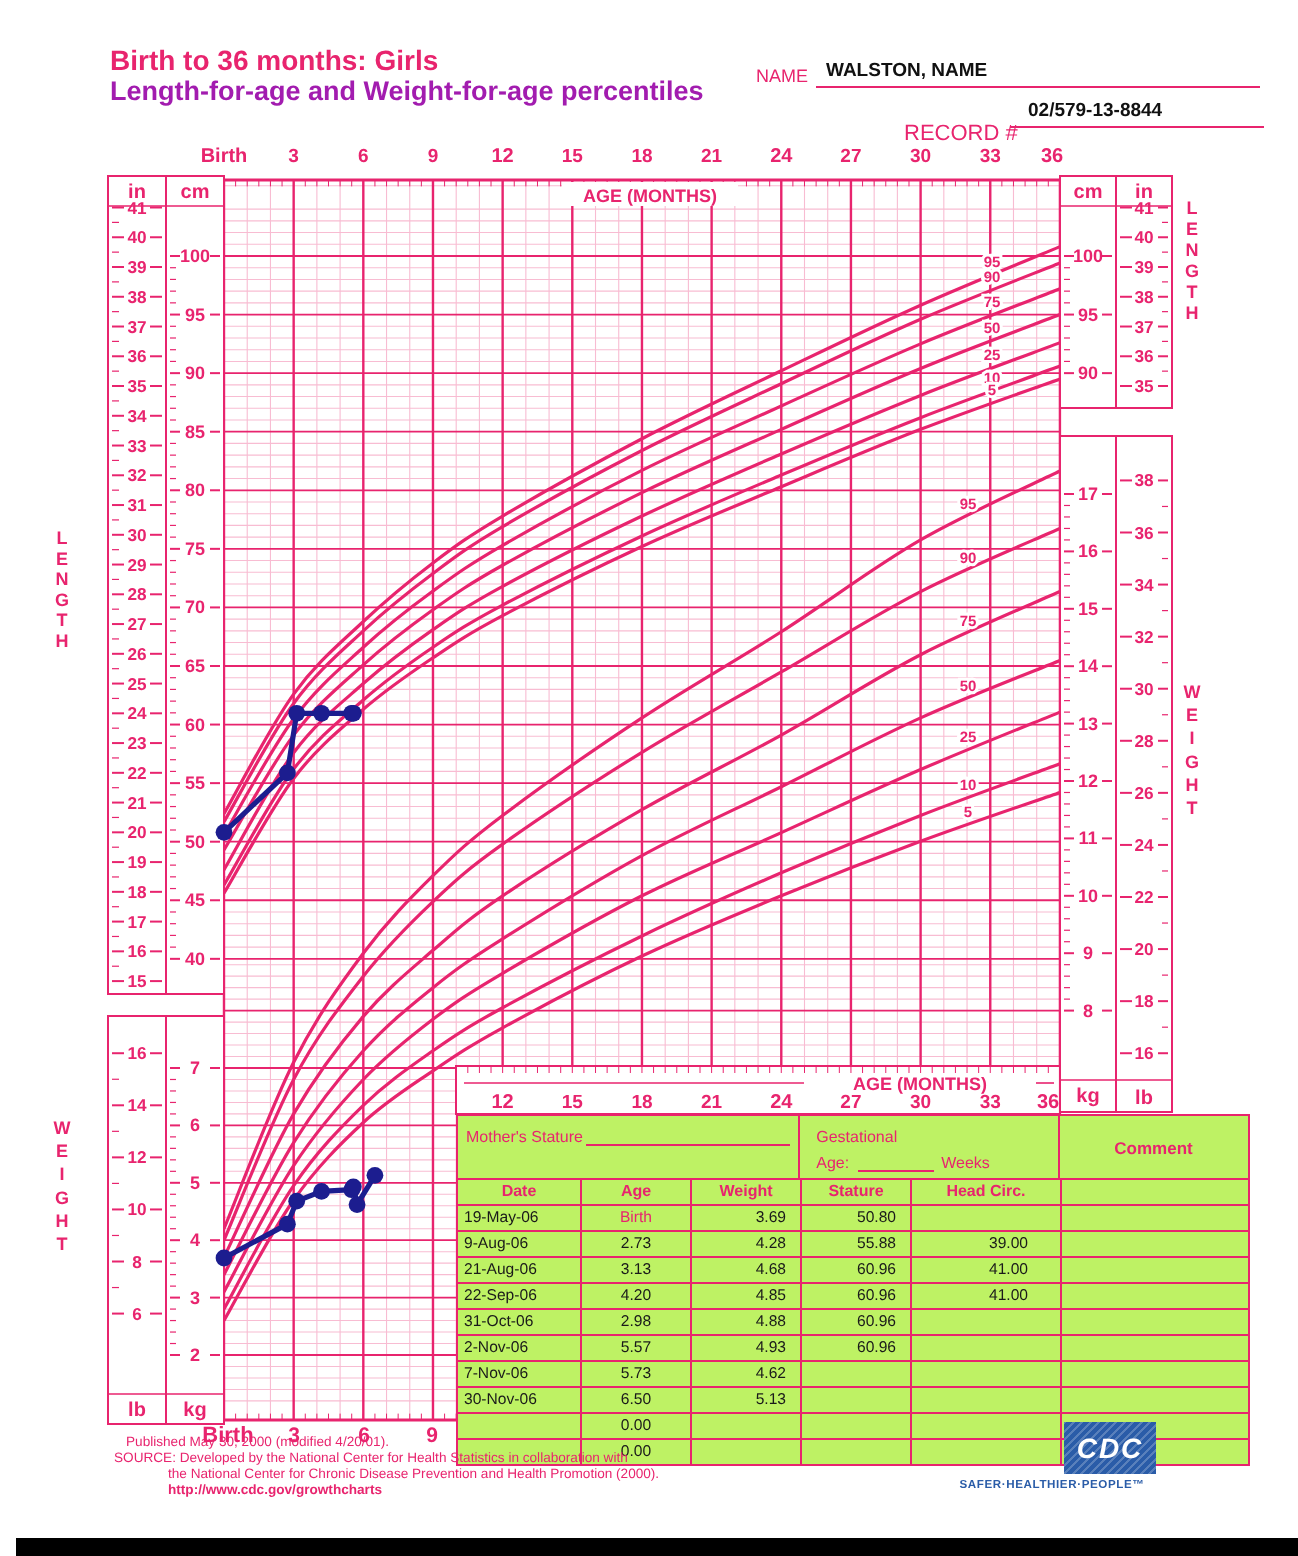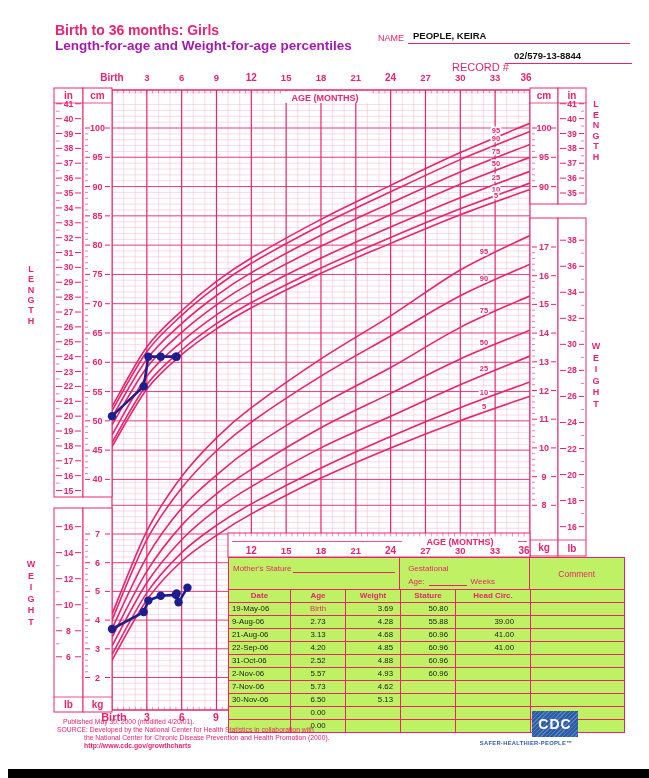--- a/index.html
+++ b/index.html
@@ -16,21 +16,21 @@
   #record-value{left:514px;top:50px;font-size:9.5px;font-weight:bold;color:#111;z-index:2;}
   #record-line{left:505px;top:63px;width:127px;height:1.2px;background:#e8246e;z-index:2;}
 
   
   #entry-table{left:228px;top:557px;width:397px;background:#bef264;border:1.6px solid #e8246e;
                box-sizing:border-box;z-index:2;color:#e8246e;}
   .hdr-block{display:flex;height:31px;}
   .hdr-cell{box-sizing:border-box;font-size:8px;overflow:hidden;}
   .hdr-cell.c1{width:172px;border-right:1px solid #e8246e;padding:2px 4px 0 4px;}
   .hdr-cell.c2{width:130px;border-right:1px solid #e8246e;padding:2px 6px 0 8px;}
-  .hdr-cell.c3{width:95px;display:flex;align-items:center;justify-content:center;font-size:8.5px;}
+  .hdr-cell.c3{width:95px;display:flex;align-items:center;justify-content:center;font-size:8.5px;font-weight:bold;}
   .stat-row{display:flex;align-items:flex-end;height:13px;}
   .stat-row .fill{flex:1;border-bottom:1px solid #e8246e;margin-left:2px;height:9px;}
   .gest-row{height:13px;display:flex;align-items:flex-end;}
   .gest-row .blank{width:38px;border-bottom:1px solid #e8246e;height:9px;margin:0 4px;}
   .t-row{display:flex;height:12px;border-top:1px solid #e8246e;}
   .t-cell{box-sizing:border-box;font-size:7.8px;line-height:11px;color:#1a1a1a;overflow:hidden;white-space:nowrap;}
   .t-cell.b0{width:62px;text-align:left;padding-left:3px;border-right:1px solid #e8246e;}
   .t-cell.b1{width:55px;text-align:center;border-right:1px solid #e8246e;}
   .t-cell.b2{width:55px;text-align:right;padding-right:7px;border-right:1px solid #e8246e;}
   .t-cell.b3{width:55px;text-align:right;padding-right:7px;border-right:1px solid #e8246e;}
@@ -40,21 +40,21 @@
   .t-cell .birth{color:#e8246e;}
 
   
   #footer-text{left:57px;top:718px;font-size:6.8px;line-height:8px;color:#e8246e;z-index:2;}
   #footer-text .l1{margin-left:6px;}
   #footer-text .l3,#footer-text .l4{margin-left:27px;}
   #footer-text .l4{font-weight:bold;}
   #cdc-logo{left:532px;top:711px;width:46px;height:26px;background:#2a5ca8;z-index:2;
             background-image:repeating-linear-gradient(135deg,rgba(255,255,255,0.22) 0 1px,rgba(255,255,255,0) 1px 3px);
             display:flex;align-items:center;justify-content:center;color:#fff;font-weight:bold;
-            font-size:14px;letter-spacing:1px;}
+            font-size:14px;letter-spacing:1px;font-style:italic;}
   #cdc-tagline{left:468px;top:740px;width:116px;text-align:center;font-size:5.8px;font-weight:bold;
                color:#2a5ca8;letter-spacing:0.3px;z-index:2;}
   #bottom-bar{left:8px;top:769px;width:641px;height:9px;background:#000;z-index:3;}
 </style>
 </head>
 <body>
 
 <svg id="chart-svg" width="649" height="778" viewBox="0 0 649 778">
     <defs>
       <clipPath id="gridclip">
@@ -949,21 +949,21 @@
       <circle cx="176.6677" cy="593.409" r="4.2" fill="#1c1d8f"></circle>
       <circle cx="178.52530000000002" cy="602.306" r="4.2" fill="#1c1d8f"></circle>
       <circle cx="187.465" cy="587.6690000000001" r="4.2" fill="#1c1d8f"></circle>
     </g>
   </svg>
 
 <div class="abs" id="title1">Birth to 36 months: Girls</div>
 <div class="abs" id="title2">Length-for-age and Weight-for-age percentiles</div>
 
 <div class="abs" id="name-label">NAME</div>
-<div class="abs" id="name-value">PEOPLE, KEIRA</div>
+<div class="abs" id="name-value">WALSTON, NAME</div>
 <div class="abs" id="name-line"></div>
 <div class="abs" id="record-label">RECORD #</div>
 <div class="abs" id="record-value">02/579-13-8844</div>
 <div class="abs" id="record-line"></div>
 
 <div class="abs" id="entry-table">
   <div class="hdr-block">
     <div class="hdr-cell c1">
       <div class="stat-row">
           <span>Mother's Stature</span>
@@ -1020,21 +1020,21 @@
       <div class="t-row">
         <div class="t-cell b0">22-Sep-06</div>
         <div class="t-cell b1">4.20</div>
         <div class="t-cell b2">4.85</div>
         <div class="t-cell b3">60.96</div>
         <div class="t-cell b4">41.00</div>
         <div class="t-cell b5"></div>
       </div>
       <div class="t-row">
         <div class="t-cell b0">31-Oct-06</div>
-        <div class="t-cell b1">2.52</div>
+        <div class="t-cell b1">2.98</div>
         <div class="t-cell b2">4.88</div>
         <div class="t-cell b3">60.96</div>
         <div class="t-cell b4"></div>
         <div class="t-cell b5"></div>
       </div>
       <div class="t-row">
         <div class="t-cell b0">2-Nov-06</div>
         <div class="t-cell b1">5.57</div>
         <div class="t-cell b2">4.93</div>
         <div class="t-cell b3">60.96</div>

